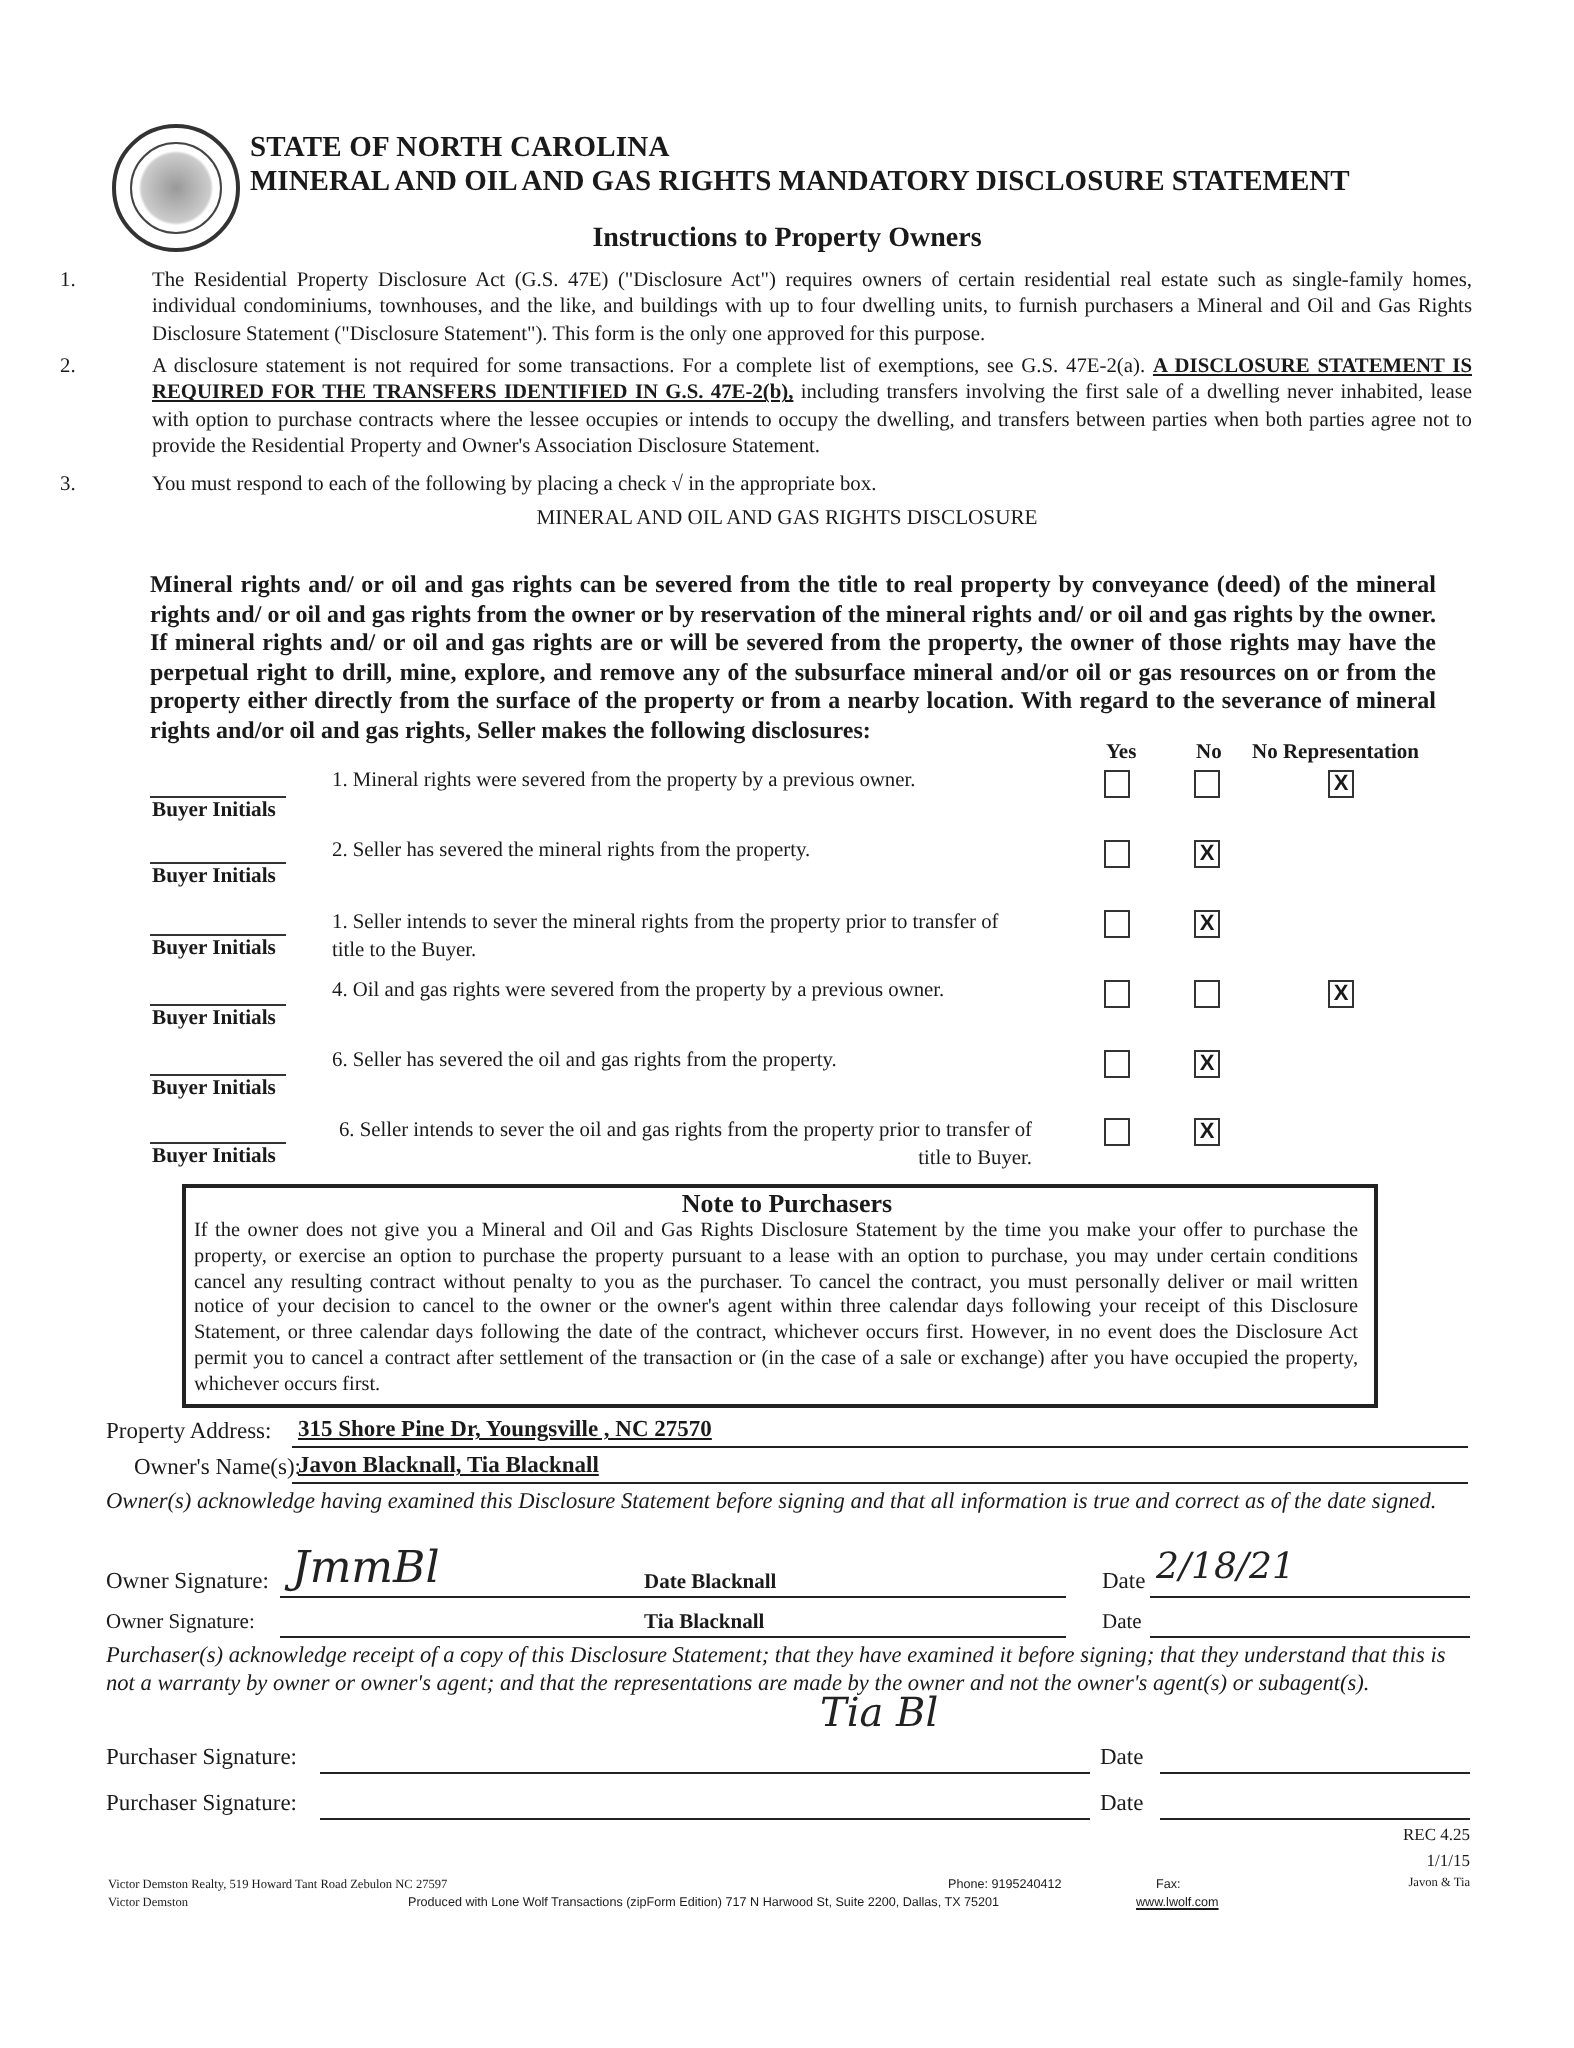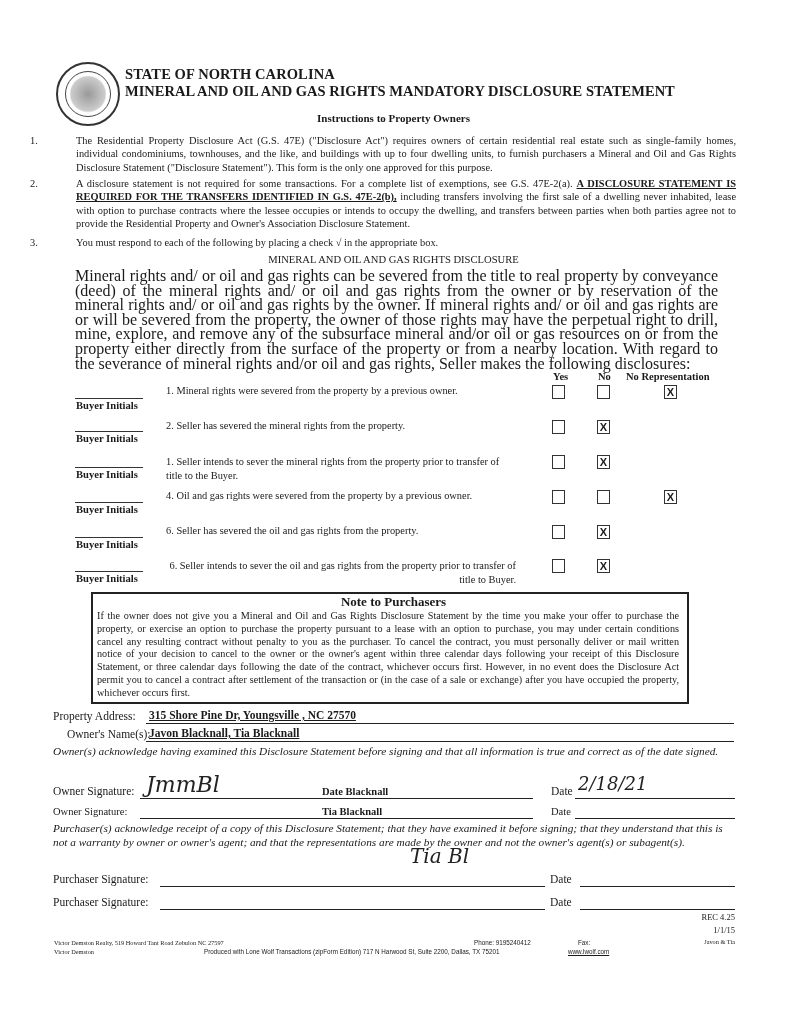--- a/index.html
+++ b/index.html
@@ -8,27 +8,27 @@
     font-family: "Liberation Serif", "DejaVu Serif", serif; color: #1a1a1a;
   }
   .abs { position: absolute; }
   .seal {
     left: 56px; top: 62px; width: 60px; height: 60px; border: 2px solid #333; border-radius: 50%;
     display: flex; align-items: center; justify-content: center;
   }
   .seal-inner { width: 44px; height: 44px; border: 1px solid #444; border-radius: 50%; background: radial-gradient(circle, #999 0%, #ccc 55%, #fff 60%); }
   .title1 { left: 125px; top: 66px; font-size: 14.5px; font-weight: bold; letter-spacing: 0.1px; }
   .title2 { left: 125px; top: 83px; font-size: 14.5px; font-weight: bold; }
-  .instr-title { left: 0; width: 787px; top: 112px; text-align: center; font-size: 11px; font-weight: bold; }
+  .instr-title { left: 0; width: 787px; top: 112px; text-align: center; font-size: 14px; font-weight: bold; }
   .list { left: 30px; width: 706px; font-size: 10.4px; line-height: 13.4px; text-align: justify; }
   .list .num { position: absolute; left: 0; }
   .list .txt { margin-left: 46px; display: block; }
   .uline { text-decoration: underline; font-weight: bold; }
   .sec-title { left: 0; width: 787px; top: 254px; text-align: center; font-size: 10.6px; }
-  .para { left: 75px; width: 643px; top: 269px; font-size: 16px; line-height: 14.6px; font-weight: normal; text-align: justify; }
+  .para { left: 75px; width: 643px; top: 285px; font-size: 12px; line-height: 14.6px; font-weight: bold; text-align: justify; }
   .col-head { font-size: 10.5px; font-weight: bold; }
   .row-line { width: 68px; border-top: 1px solid #333; }
   .buyer-init { font-size: 10.6px; font-weight: bold; }
   .q { font-size: 10.4px; font-weight: normal; line-height: 14px; }
   .cb { width: 11px; height: 12px; border: 1px solid #333; background: #fff; font-family: "Liberation Sans", sans-serif; font-size: 11px; font-weight: bold; line-height: 12px; text-align: center; }
   .note-box { left: 91px; top: 592px; width: 594px; height: 110px; border: 2px solid #222; border-top: none; }
   .note-title { left: 0; width: 787px; top: 594px; text-align: center; font-size: 13px; font-weight: bold; }
   .note-text { left: 97px; width: 582px; top: 610px; font-size: 10.2px; line-height: 12.8px; text-align: justify; }
   .field-label { font-size: 11.5px; }
   .field-val { font-size: 11.5px; font-weight: bold; text-decoration: underline; }

